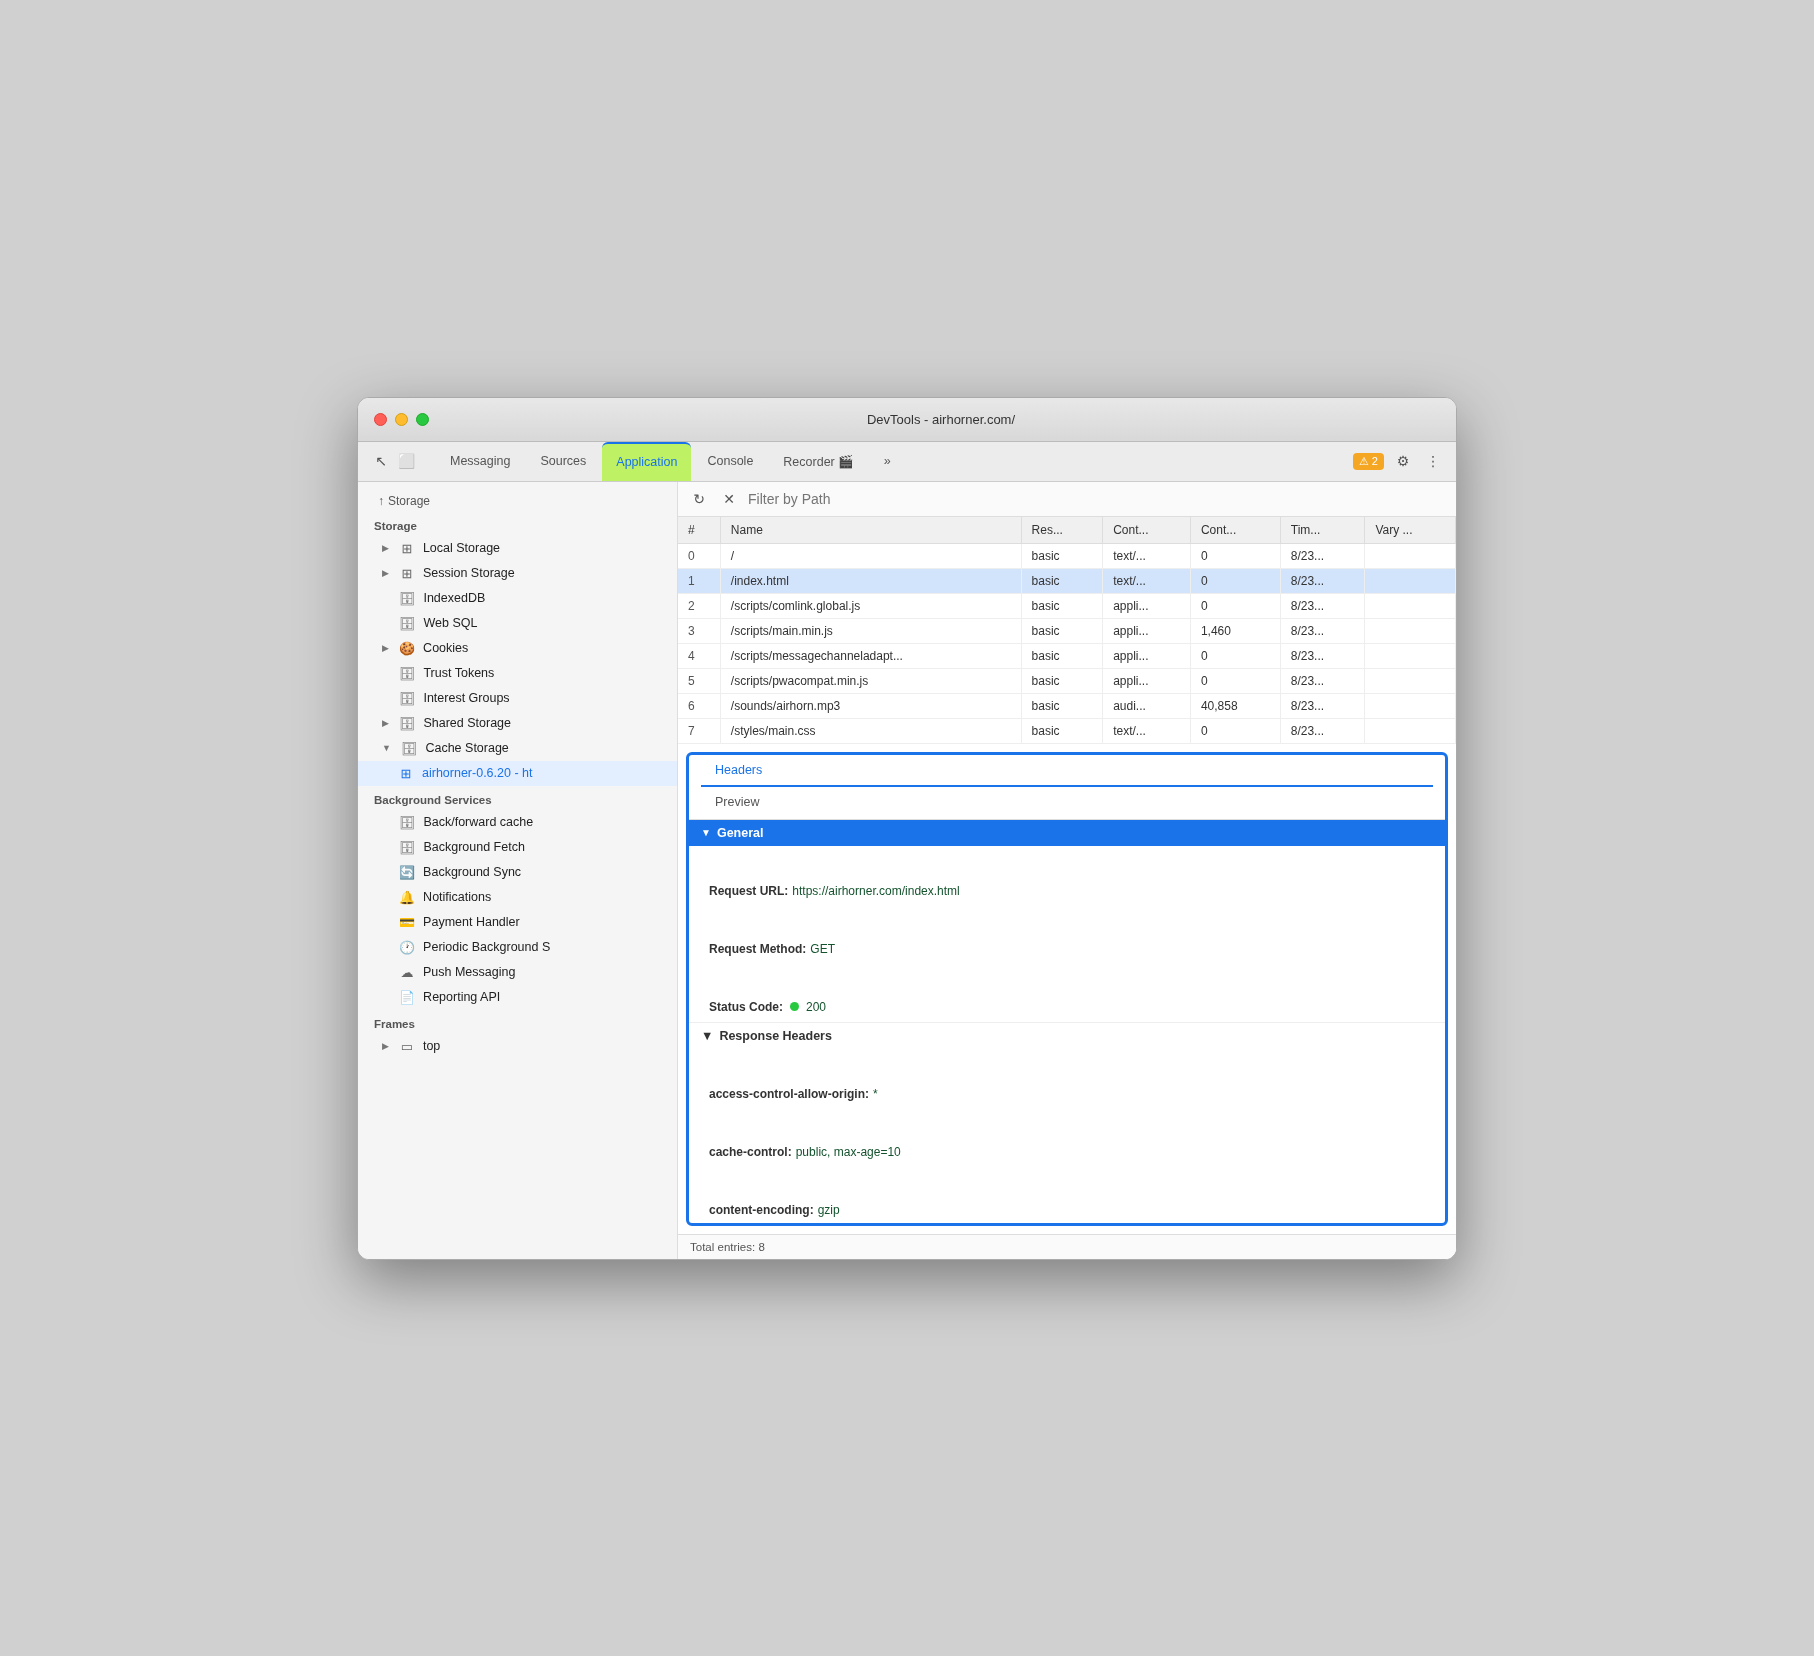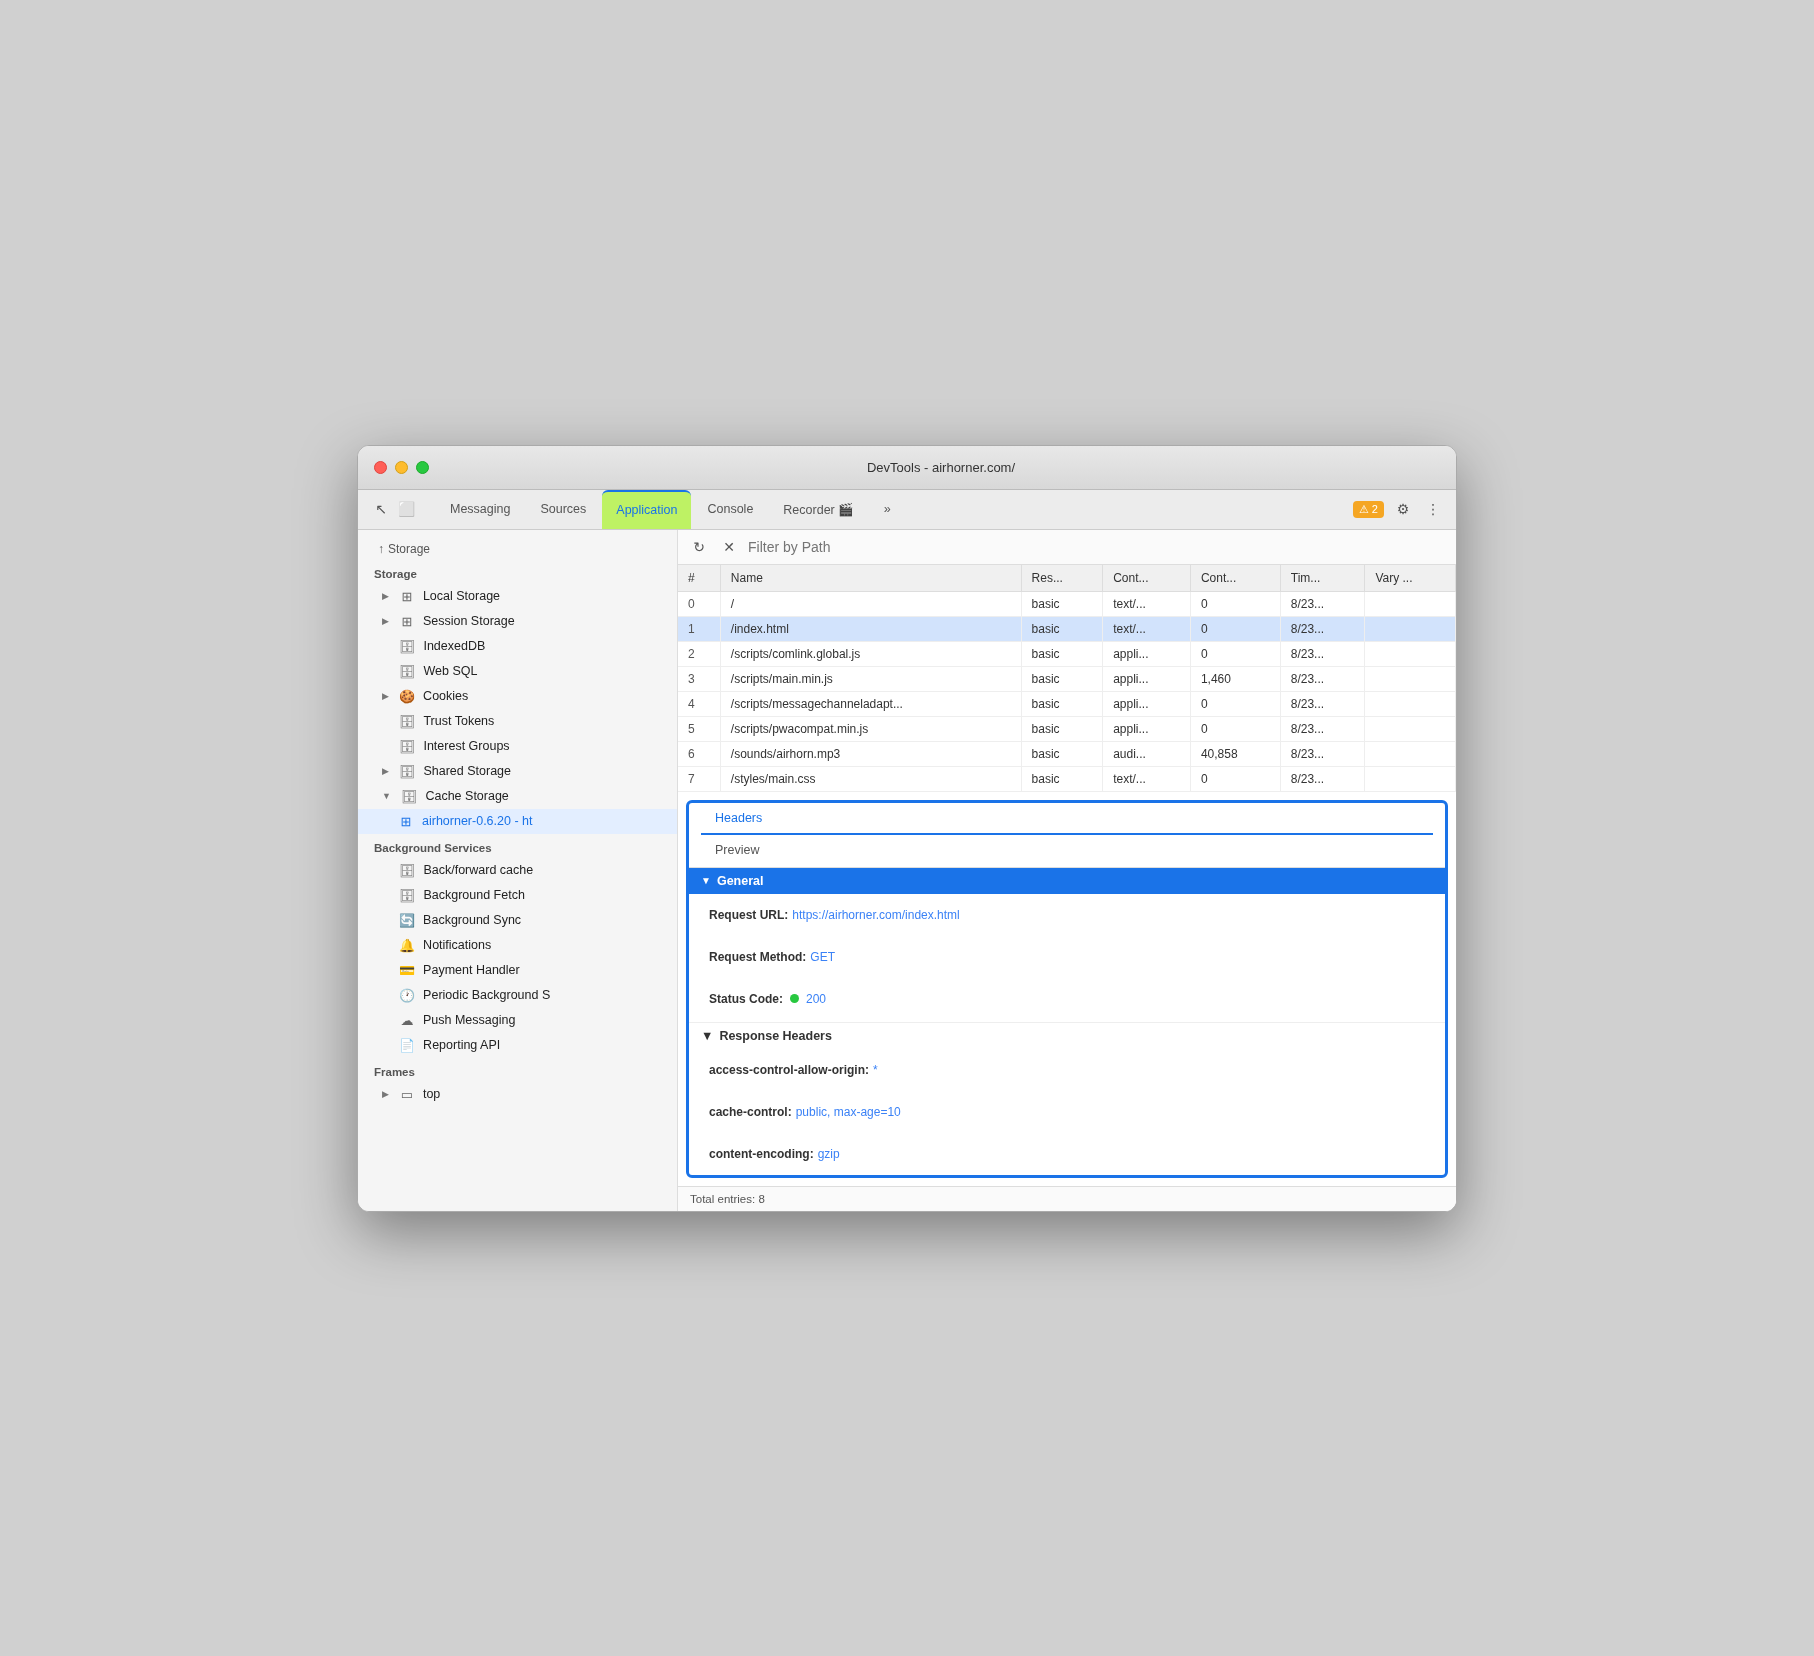--- a/index.html
+++ b/index.html
@@ -275,33 +275,34 @@
       padding: 6px 12px;
       font-size: 12.5px;
       font-weight: 600;
       display: flex;
       align-items: center;
       gap: 6px;
     }
     .section-arrow { font-size: 10px; }
 
     .header-row {
-      padding: 14px 20px;
+      padding: 6px 20px;
       font-size: 12px;
       color: #333;
       display: flex;
       align-items: center;
       gap: 4px;
+      margin-top: 32px;
     }
     .header-key {
       font-weight: 600;
       color: #333;
     }
     .header-val {
-      color: #3b82f6;
+      color: #14532d;
     }
     .status-dot {
       width: 9px;
       height: 9px;
       border-radius: 50%;
       background: #28c840;
       display: inline-block;
       margin: 0 3px;
     }
 

